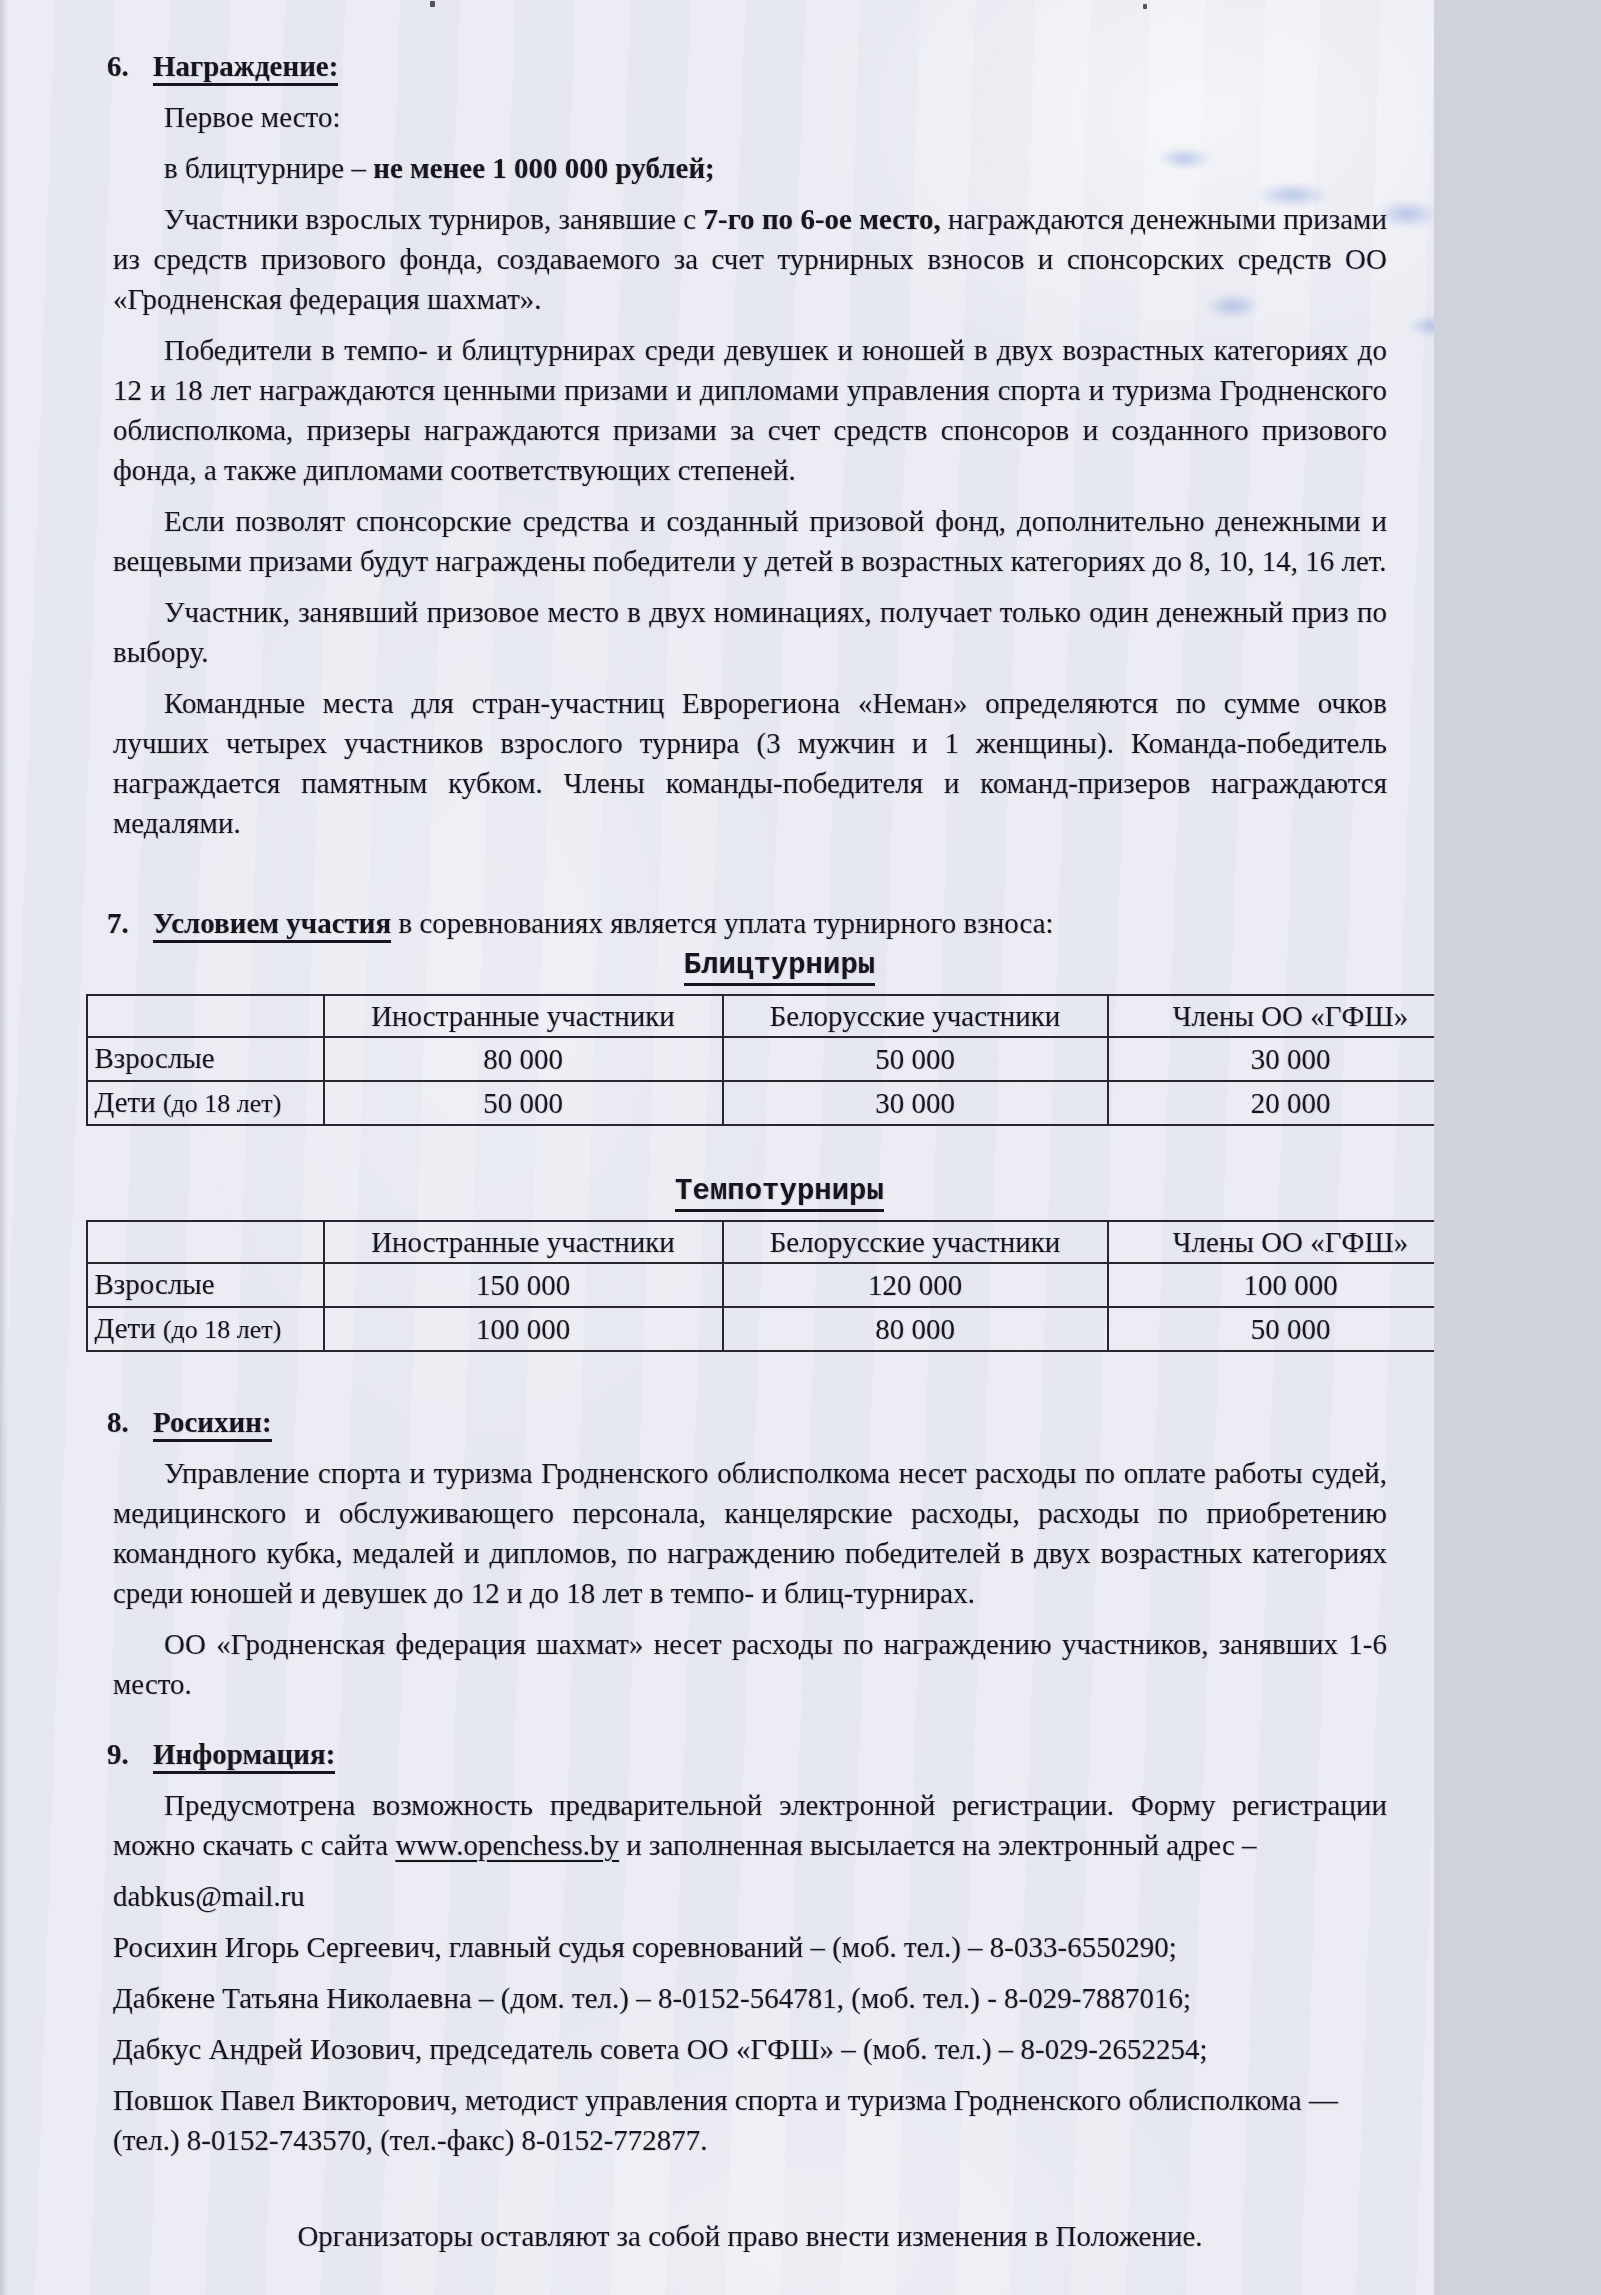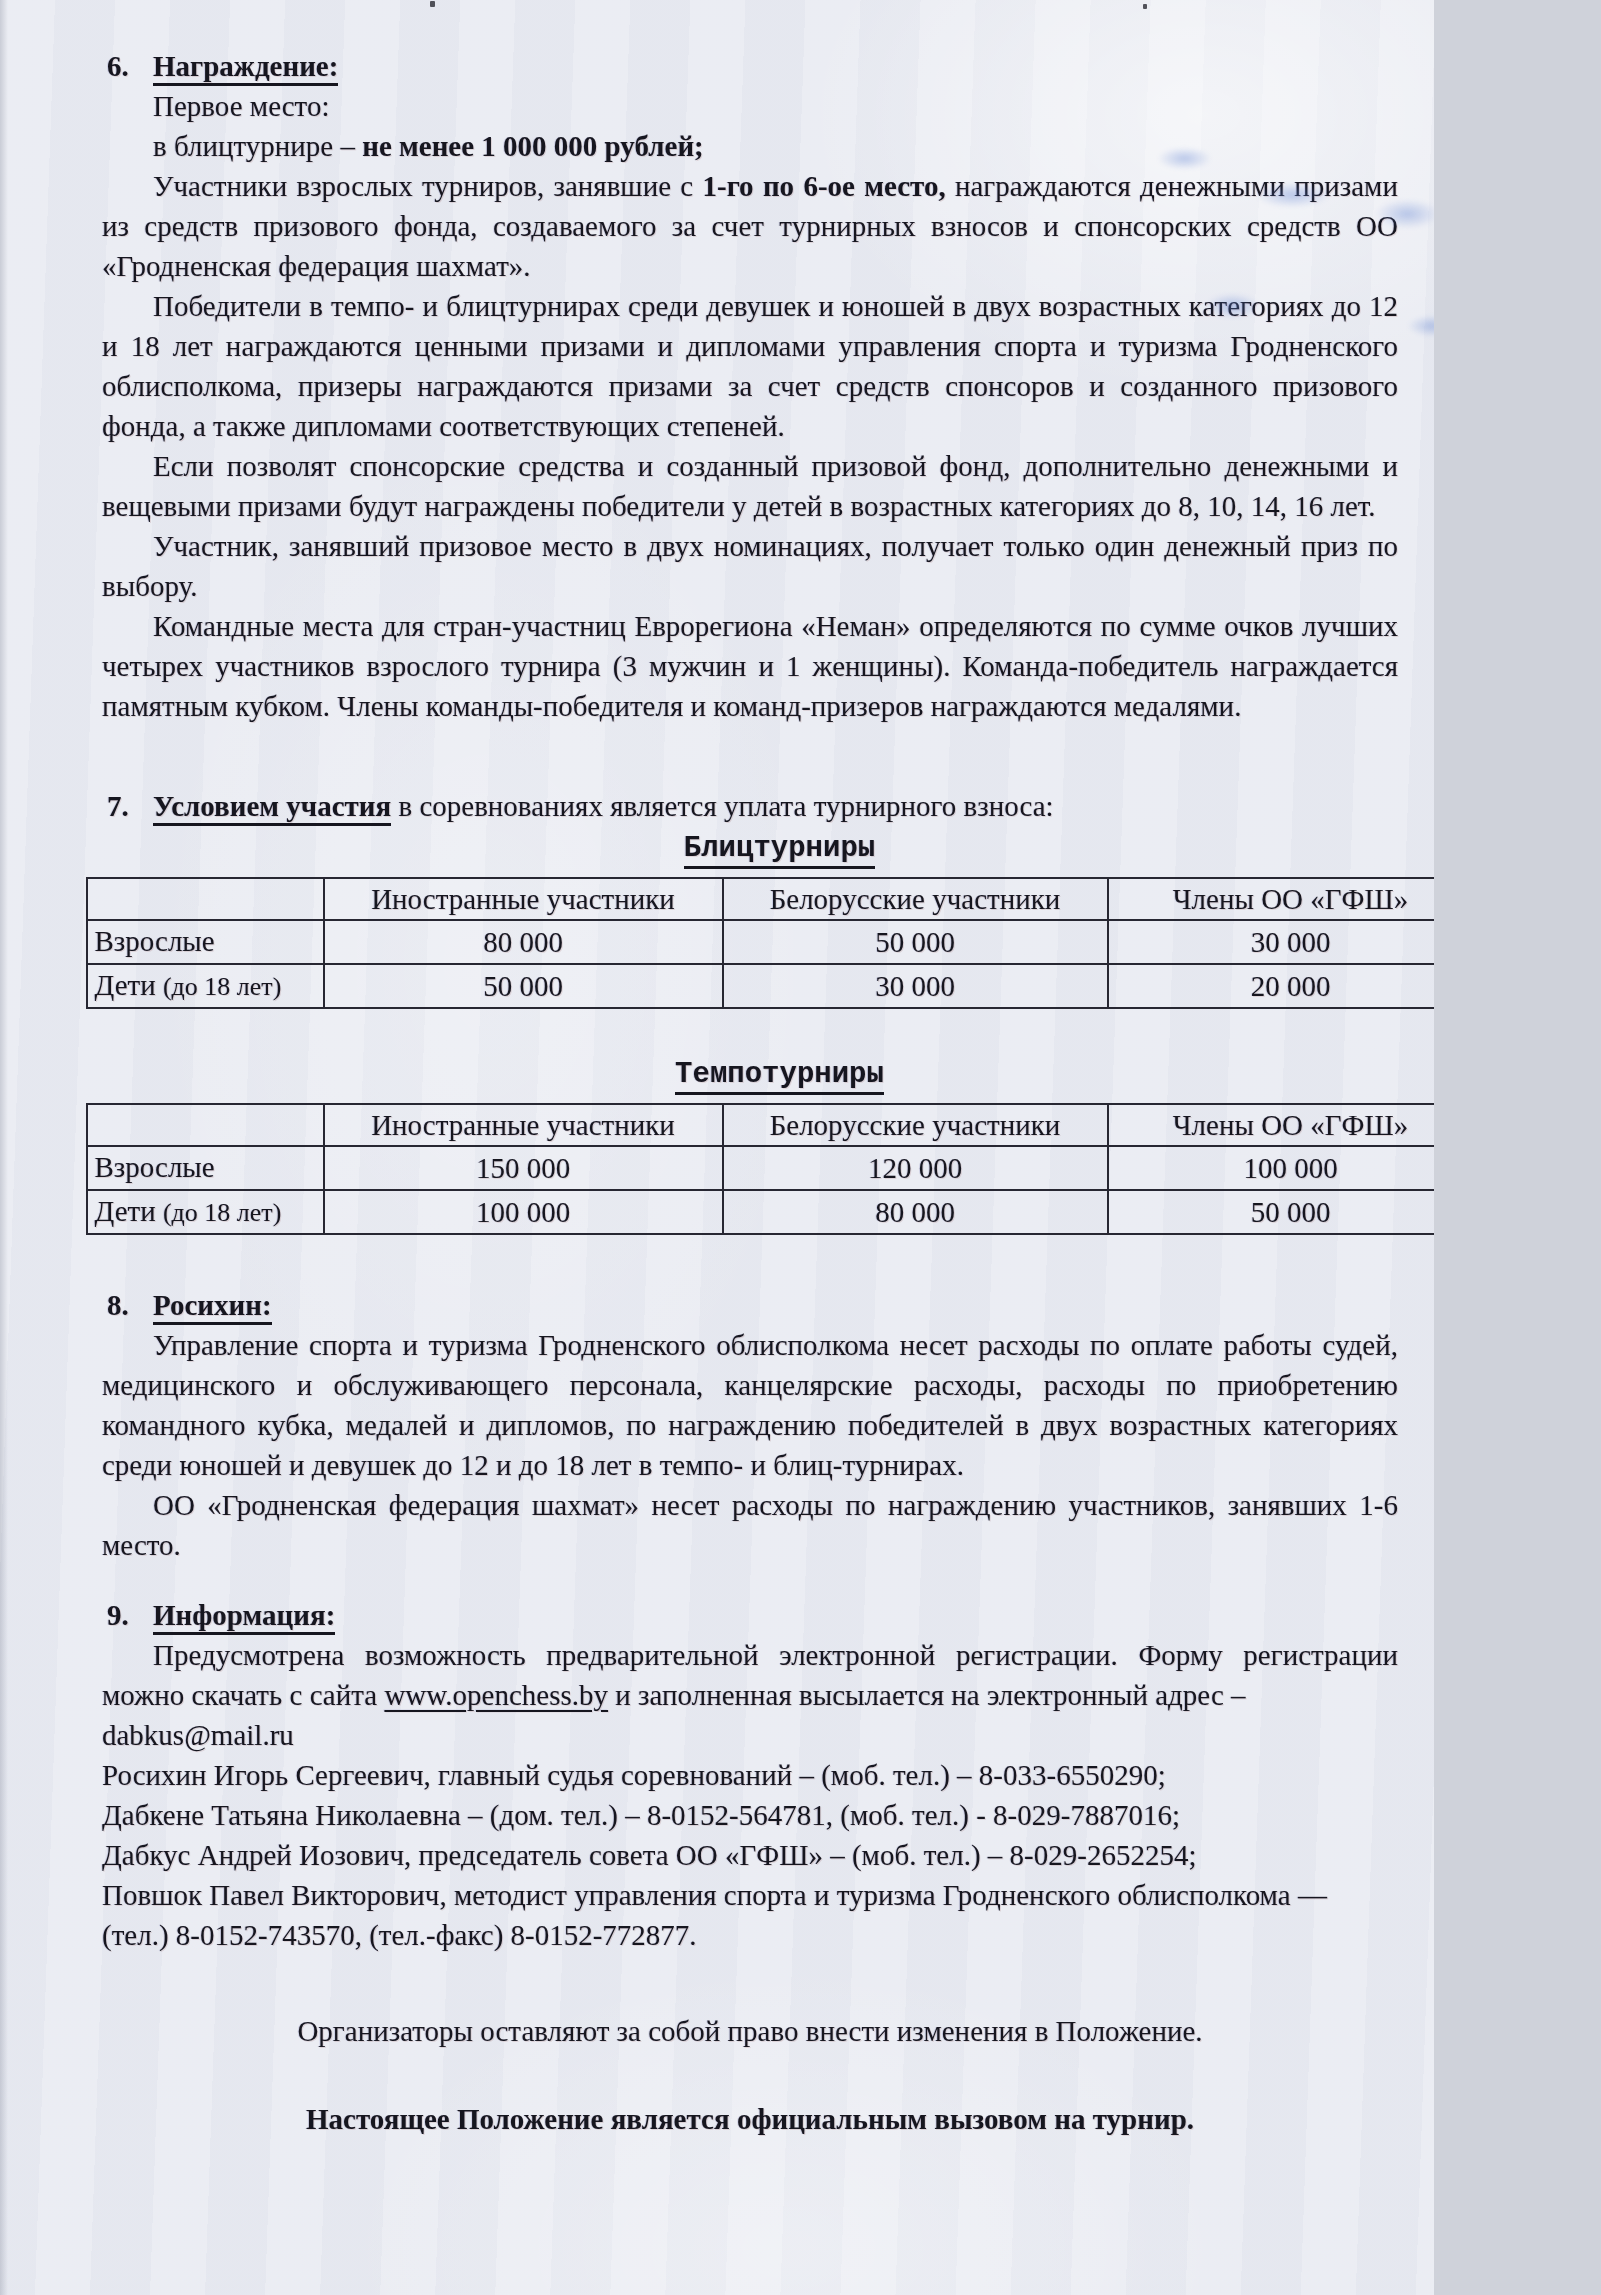--- a/index.html
+++ b/index.html
@@ -22,21 +22,21 @@
   .page::before{
     content:"";position:absolute;inset:0;pointer-events:none;
     background:
       linear-gradient(90deg, rgba(125,130,148,.30) 0px, rgba(125,130,148,0) 8px),
       radial-gradient(649px 449px at 84% 5%, rgba(255,255,255,.55), rgba(255,255,255,0) 62%),
       radial-gradient(499px 798px at 34% 42%, rgba(255,255,255,.20), rgba(255,255,255,0) 70%),
       radial-gradient(698px 449px at 55% 98%, rgba(255,255,255,.28), rgba(255,255,255,0) 65%),
       repeating-linear-gradient(92deg, rgba(255,255,255,.09) 0 55px, rgba(203,208,221,.12) 55px 115px);
   }
   .content{position:relative;padding:46px 36px 0 102px;}
-  p{margin:0;}
+  p{margin:11px;}
   .just{text-align:justify;}
   .indent{text-indent:51px;}
   .b{font-weight:bold;}
   .u{text-decoration:underline;text-decoration-thickness:2px;text-underline-offset:5px;}
   
   .content, .content td{text-shadow:1px 0.5px 0 rgba(128,48,48,.14), -1px -0.5px 0 rgba(40,44,140,.14);}
 
   .h-line{font-weight:bold;margin:0;}
   .h-num{display:inline-block;min-width:46px;margin-left:5px;}
   .underlined{border-bottom:3px solid currentColor;padding-bottom:1px;}
@@ -77,21 +77,21 @@
 </head>
 <body>
 
 <div class="page">
   <div class="content">
 
     <section>
       <p class="h-line"><span class="h-num">6.</span><span class="underlined">Награждение:</span></p>
       <p class="indent"><span>Первое место:</span></p>
       <p class="indent"><span>в блицтурнире – </span><span class="b">не менее 1&nbsp;000&nbsp;000 рублей;</span></p>
-      <p class="just indent"><span>Участники взрослых турниров, занявшие с </span><span class="b">1-го по 6-ое место,</span><span> награждаются денежными призами из средств призового фонда, создаваемого за счет турнирных взносов и спонсорских средств ОО «Гродненская федерация шахмат».</span></p>
+      <p class="just indent"><span>Участники взрослых турниров, занявшие с </span><span class="b">7-го по 6-ое место,</span><span> награждаются денежными призами из средств призового фонда, создаваемого за счет турнирных взносов и спонсорских средств ОО «Гродненская федерация шахмат».</span></p>
       <p class="just indent"><span>Победители в темпо- и блицтурнирах среди девушек и юношей в двух возрастных категориях до 12 и 18 лет награждаются ценными призами и дипломами управления спорта и туризма Гродненского облисполкома, призеры награждаются призами за счет средств спонсоров и созданного призового фонда, а также дипломами соответствующих степеней.</span></p>
       <p class="just indent"><span>Если позволят спонсорские средства и созданный призовой фонд, дополнительно денежными и вещевыми призами будут награждены победители у детей в возрастных категориях до 8, 10, 14, 16 лет.</span></p>
       <p class="just indent"><span>Участник, занявший призовое место в двух номинациях, получает только один денежный приз по выбору.</span></p>
       <p class="just indent"><span>Командные места для стран-участниц Еврорегиона «Неман» определяются по сумме очков лучших четырех участников взрослого турнира (3 мужчин и 1 женщины). Команда-победитель награждается памятным кубком. Члены команды-победителя и команд-призеров награждаются медалями.</span></p>
     </section>
 
     <section class="sec-entry">
       <p class="h-line"><span class="h-num">7.</span><span class="underlined">Условием участия</span><span class="h-rest"> в соревнованиях является уплата турнирного взноса:</span></p>
 
       <div class="tbl-title"><span class="underlined">Блицтурниры</span></div>

